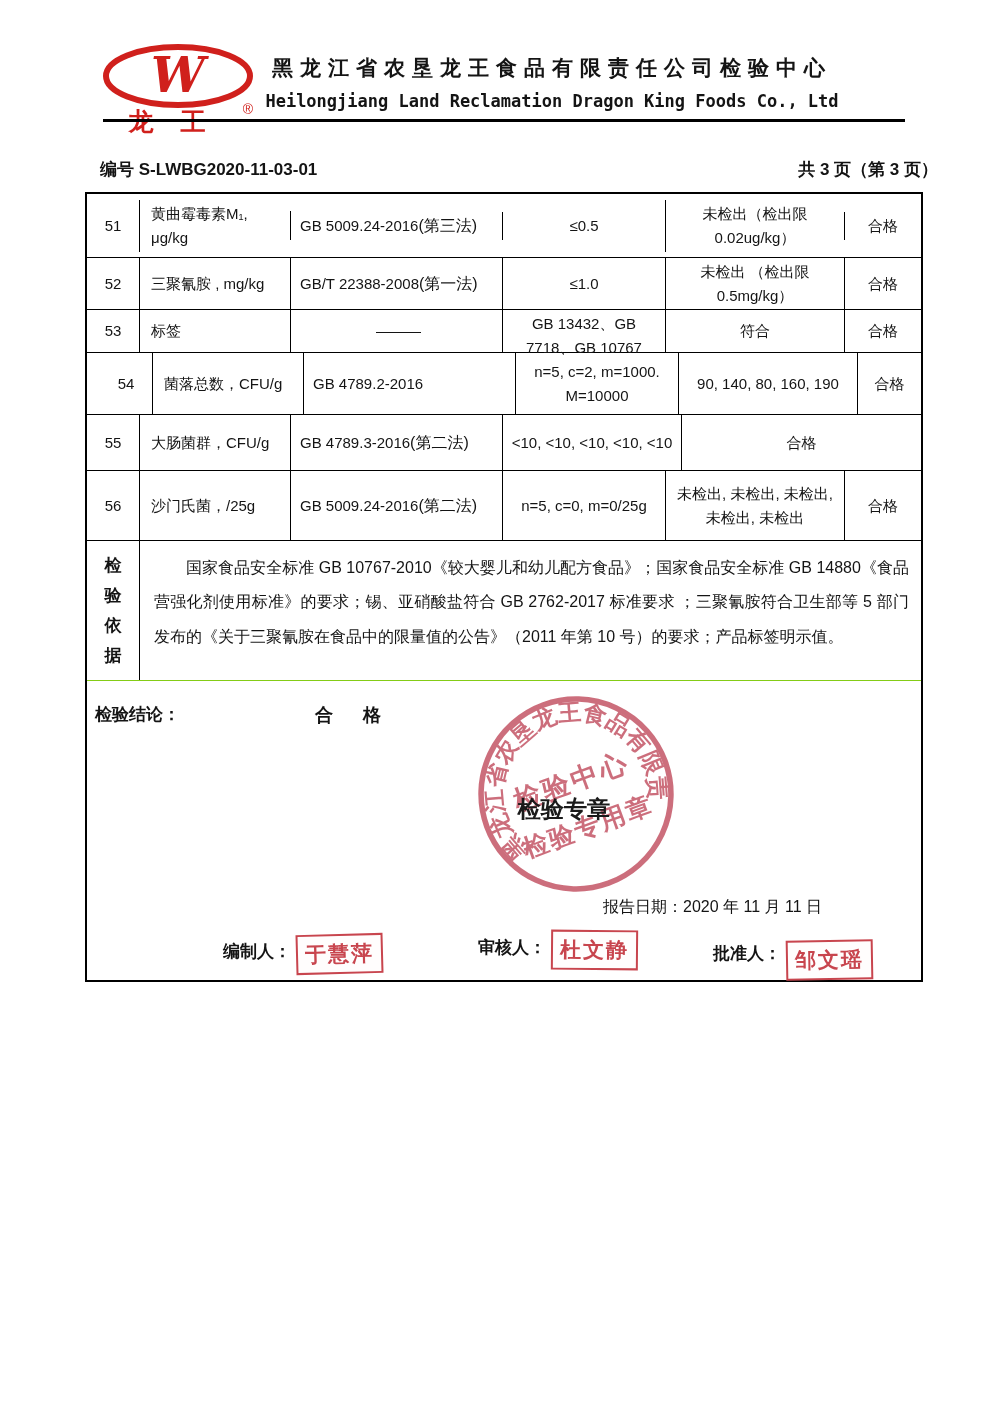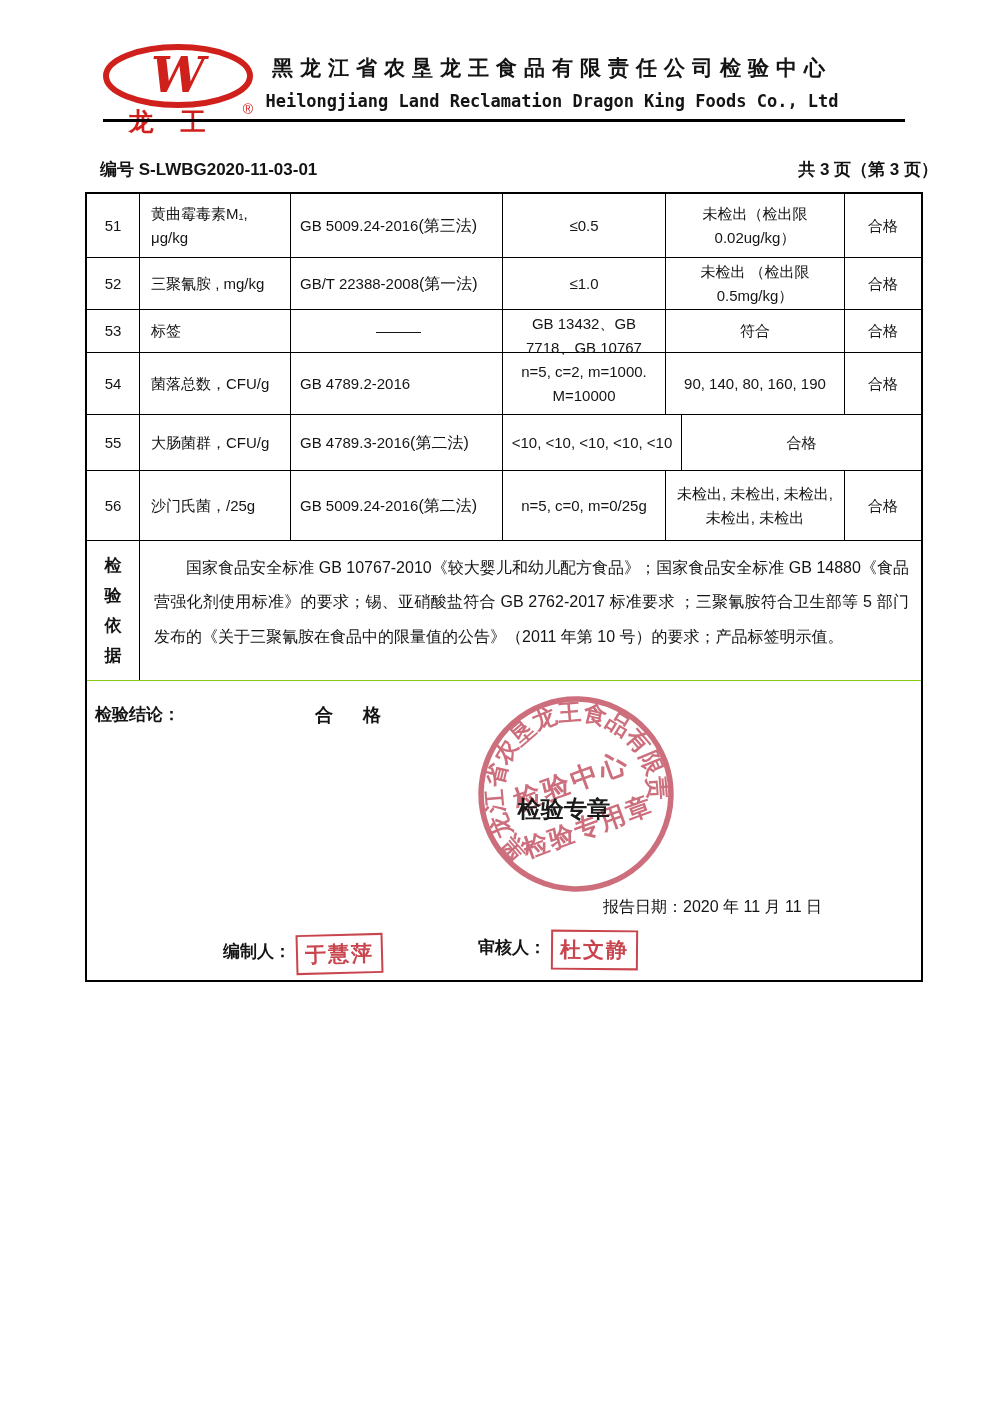--- a/index.html
+++ b/index.html
@@ -15,34 +15,34 @@
   .header-rule{position:absolute;left:103px;top:119px;width:802px;height:3px;background:#000;}
 
   
   .doc-meta{position:absolute;left:100px;top:158px;width:838px;display:flex;
             justify-content:space-between;font-weight:bold;font-size:17px;}
 
   
   .rtable{position:absolute;left:85px;top:192px;width:838px;border:2px solid #000;
           box-sizing:border-box;font-size:15px;}
   .trow{display:flex;border-top:1px solid #000;box-sizing:border-box;}
-  .trow:first-child{border-top:none;}
+  .trow:first-child{border-top:none;align-items:center;}
   .cell{border-left:1px solid #000;box-sizing:border-box;display:flex;flex-direction:row;
         align-items:center;justify-content:center;text-align:center;padding:2px 5px;
         line-height:1.6;flex-wrap:wrap;}
   .cell:first-child{border-left:none;}
   .c1{width:52px;}
   .c2{width:151px;justify-content:flex-start;text-align:left;padding-left:11px;}
   .c3{width:212px;justify-content:flex-start;text-align:left;padding-left:9px;}
   .c3 .note{font-size:16px;}
   .c4{width:163px;}
   .c5{width:179px;}
   .c6{flex:1;}
   .r51{height:63px;}.r52{height:52px;}.r53{height:43px;}
-  .r54{height:62px;}.r55{height:56px;}.r56{height:70px;}
+  .r54{height:62px;padding-left:13px;}.r55{height:56px;}.r56{height:70px;}
   .trow-53 .c3{justify-content:center;}
 
   
   .basis-row{display:flex;border-top:1px solid #000;height:140px;box-sizing:border-box;}
   .basis-label{width:52px;display:flex;flex-direction:column;align-items:center;
                justify-content:space-evenly;font-weight:bold;font-size:17px;padding:6px 0;
                box-sizing:border-box;}
   .basis-text{flex:1;border-left:1px solid #000;box-sizing:border-box;padding:10px 12px 0 14px;
               font-size:16px;line-height:2.15;text-align:justify;text-indent:2em;}
 
@@ -198,15 +198,19 @@
 
   <div class="sign-row">
     <div class="sig sig-1">
       <span class="sig-label">编制人：</span>
       <span class="name-stamp">于慧萍</span>
     </div>
     <div class="sig sig-2">
       <span class="sig-label">审核人：</span>
       <span class="name-stamp">杜文静</span>
     </div>
+    <div class="sig sig-3">
+      <span class="sig-label">批准人：</span>
+      <span class="name-stamp">邹文瑶</span>
+    </div>
   </div>
 
 </div>
 
 </body></html>

